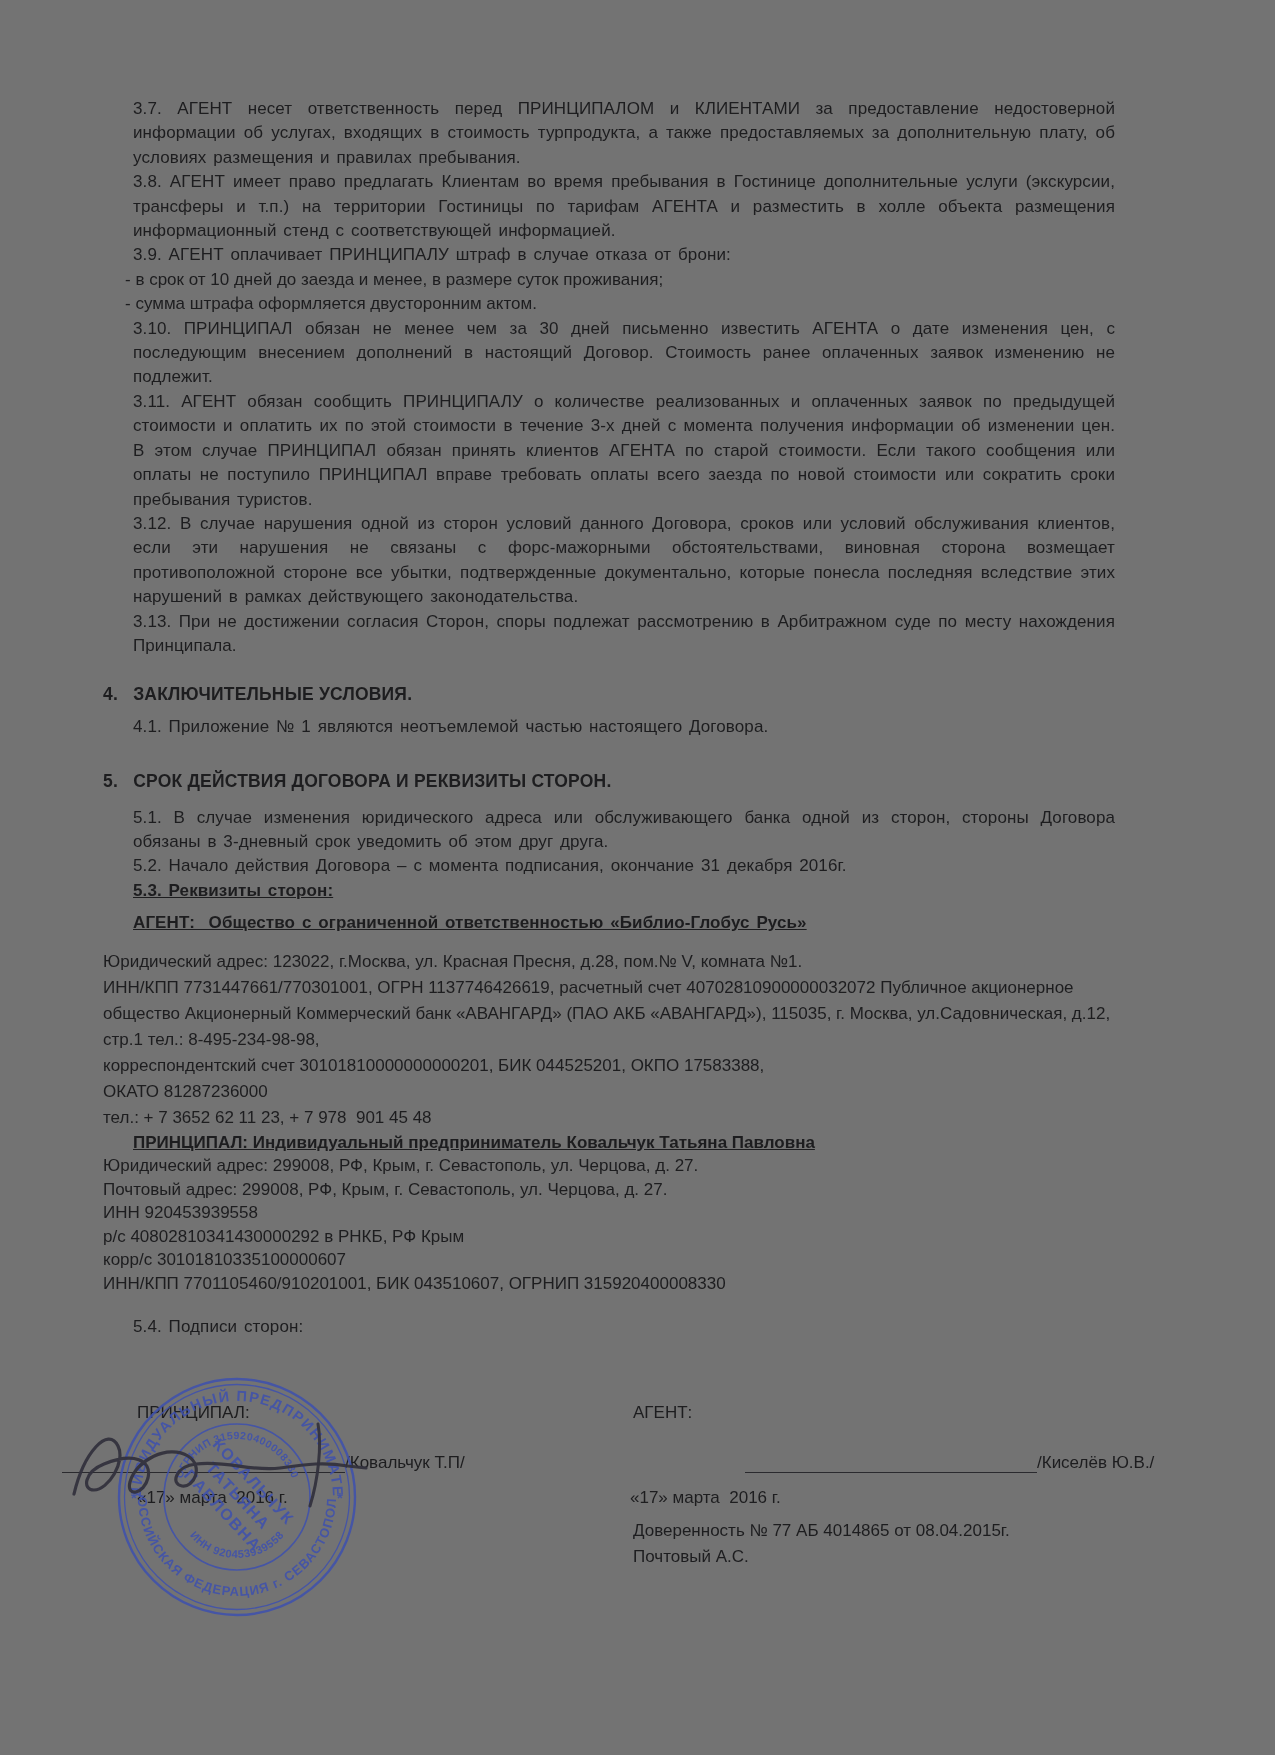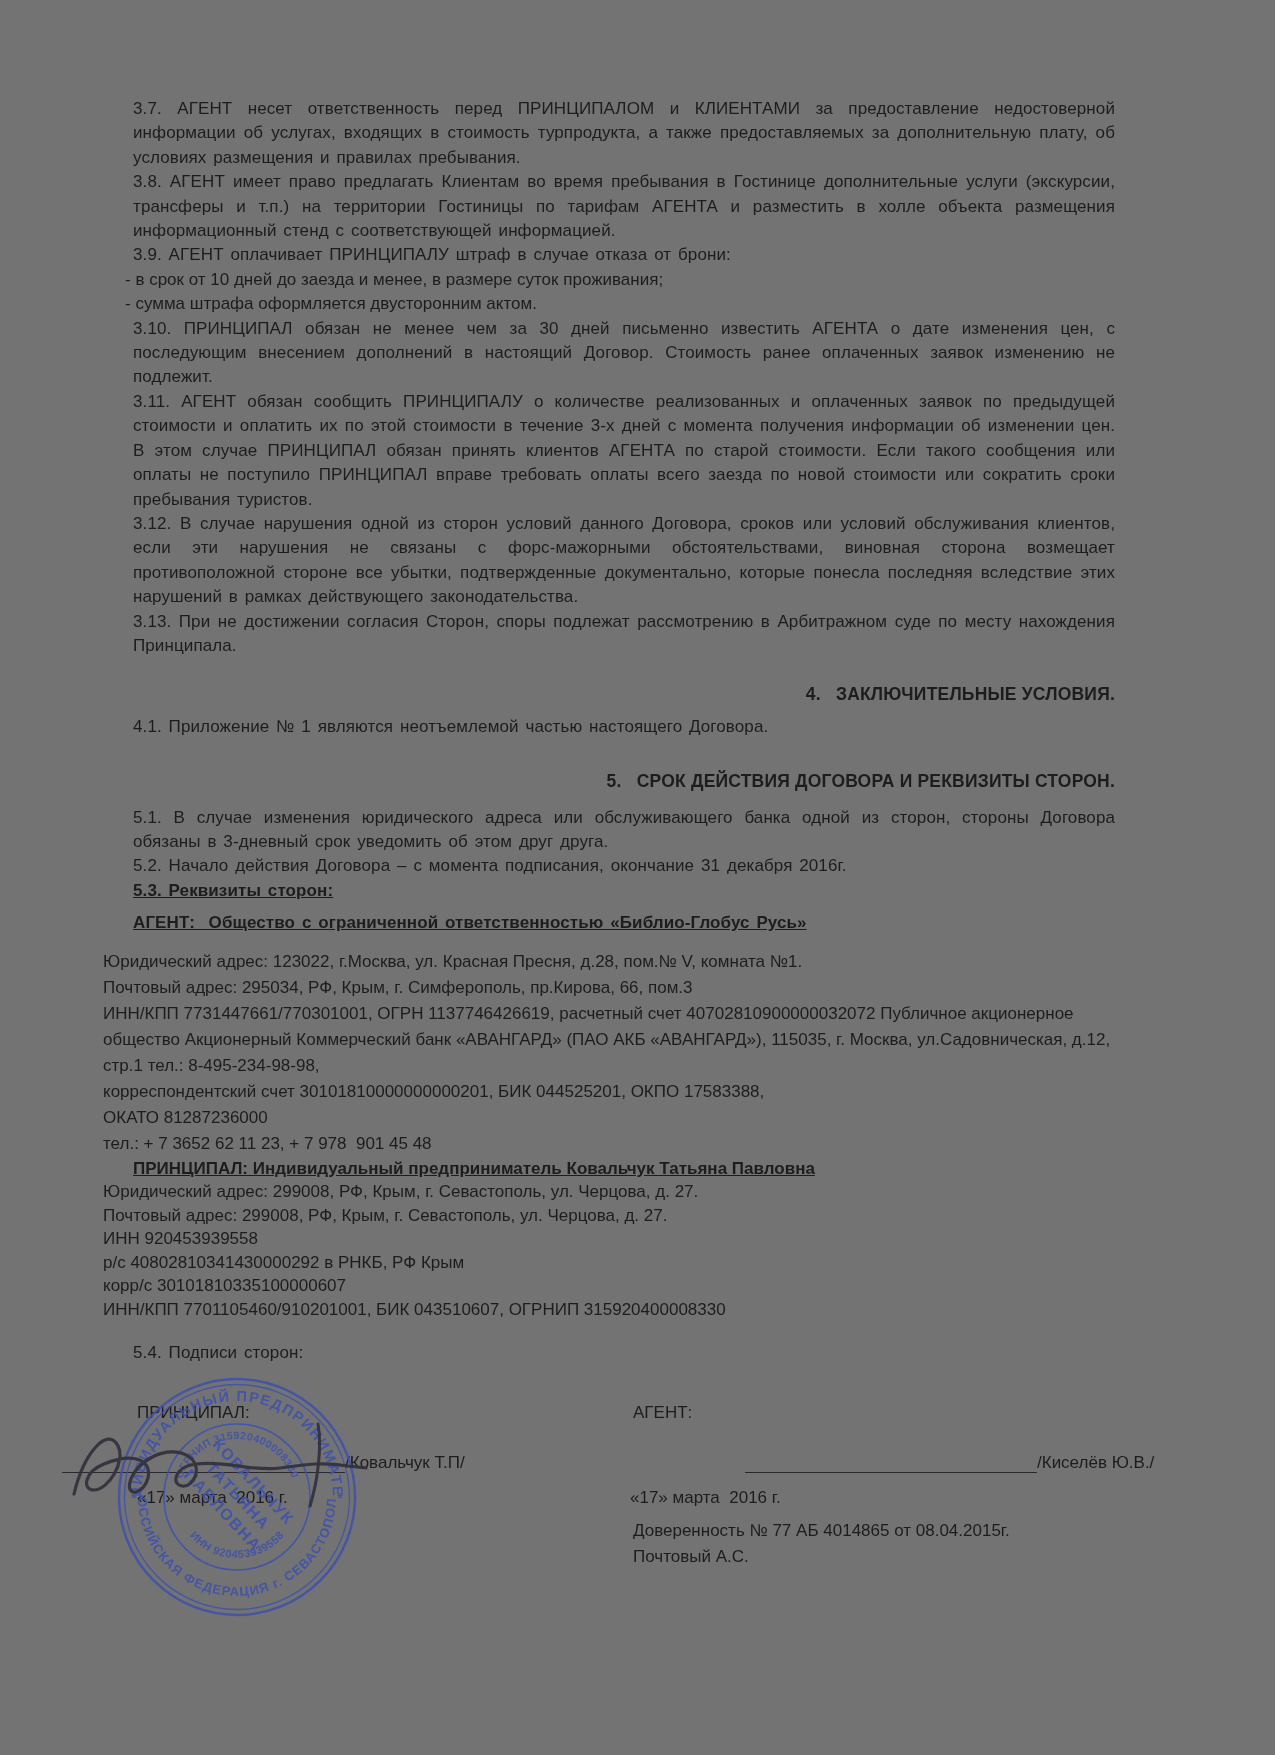--- a/index.html
+++ b/index.html
@@ -7,21 +7,21 @@
     position:relative;width:1275px;height:1755px;margin:0 auto;
     background:#737373;color:#1d1d1f;overflow:hidden;
     font-family:"Liberation Sans","DejaVu Sans",sans-serif;
     padding-left:43px;
   }
   .flow{position:absolute;left:103px;top:97px;width:1012px;font-size:17px;line-height:24.4px;}
   .flow p{margin:0;}
   .par{margin-left:30px !important;text-align:justify;word-spacing:2px;letter-spacing:0.1px;}
   .dash{margin-left:22px !important;}
   .bold{font-weight:700;text-decoration:underline;}
-  .center-head{margin:0;text-align:right;font-weight:700;font-size:17.5px;white-space:pre-wrap;letter-spacing:0.2px;}
+  .center-head{margin:0;text-align:left;font-weight:700;font-size:17.5px;white-space:pre-wrap;letter-spacing:0.2px;}
   .prewrap{white-space:pre-wrap;}
   .mt8{margin-top:8px !important;}
   .mt12{margin-top:12px !important;}
   .mt20{margin-top:20px !important;}
   .mt24{margin-top:24px !important;}
   .mt30{margin-top:30px !important;}
   .req-agent{margin-top:13px;line-height:26px;}
   .req-principal{line-height:23.5px;}
   .ind30{margin-left:30px !important;}
   .underline{text-decoration:underline;}
@@ -51,21 +51,20 @@
     <p class="par mt8">4.1. Приложение № 1 являются неотъемлемой частью настоящего Договора.</p>
 
     <p class="center-head mt30">5.   СРОК ДЕЙСТВИЯ ДОГОВОРА И РЕКВИЗИТЫ СТОРОН.</p>
     <p class="par mt12">5.1. В случае изменения юридического адреса или обслуживающего банка одной из сторон, стороны Договора обязаны в 3-дневный срок уведомить об этом друг друга.</p>
     <p class="par">5.2. Начало действия Договора – с момента подписания, окончание 31 декабря 2016г.</p>
     <p class="par bold">5.3. Реквизиты сторон:</p>
 
     <p class="par bold prewrap mt8">АГЕНТ:  Общество с ограниченной ответственностью «Библио-Глобус Русь»</p>
     <div class="req-agent">
       <p>Юридический адрес: 123022, г.Москва, ул. Красная Пресня, д.28, пом.№ V, комната №1.</p>
-      <p>Почтовый адрес: 295034, РФ, Крым, г. Симферополь, пр.Кирова, 66, пом.3</p>
       <p>ИНН/КПП 7731447661/770301001, ОГРН 1137746426619, расчетный счет 40702810900000032072 Публичное акционерное общество Акционерный Коммерческий банк «АВАНГАРД» (ПАО АКБ «АВАНГАРД»), 115035, г. Москва, ул.Садовническая, д.12, стр.1 тел.: 8-495-234-98-98,</p>
       <p>корреспондентский счет 30101810000000000201, БИК 044525201, ОКПО 17583388,</p>
       <p>ОКАТО 81287236000</p>
       <p class="prewrap">тел.: + 7 3652 62 11 23, + 7 978  901 45 48</p>
     </div>
 
     <div class="req-principal">
       <p class="bold ind30">ПРИНЦИПАЛ: Индивидуальный предприниматель Ковальчук Татьяна Павловна</p>
       <p>Юридический адрес: 299008, РФ, Крым, г. Севастополь, ул. Черцова, д. 27.</p>
       <p>Почтовый адрес: 299008, РФ, Крым, г. Севастополь, ул. Черцова, д. 27.</p>

